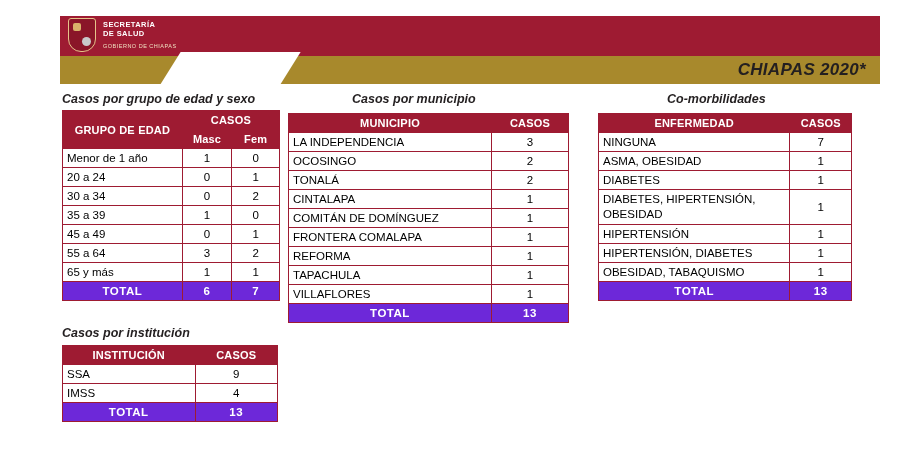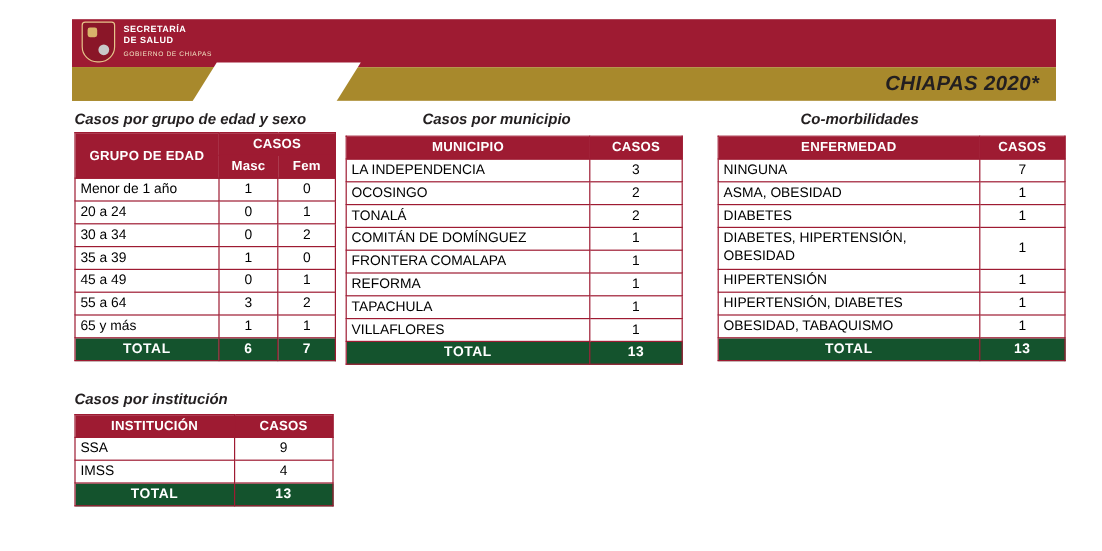--- a/index.html
+++ b/index.html
@@ -167,21 +167,21 @@
     background: #9e1b32;
     color: #ffffff;
     font-weight: bold;
     font-size: 11px;
     text-align: center;
     letter-spacing: .2px;
   }
   .c { text-align: center; }
   .l { text-align: left; margin-left: 36px; }
   tr.total td {
-    background: #14532d;
+    background: #6d28d9;
     color: #ffffff;
     font-weight: bold;
     text-align: center;
     letter-spacing: .5px;
   }
 </style>
 </head>
 <body>
 
 <div class="banner">
@@ -276,20 +276,24 @@
     </tr>
     <tr>
       <td class="l">OCOSINGO</td>
       <td class="c">2</td>
     </tr>
     <tr>
       <td class="l">TONALÁ</td>
       <td class="c">2</td>
     </tr>
     <tr>
+      <td class="l">CINTALAPA</td>
+      <td class="c">1</td>
+    </tr>
+    <tr>
       <td class="l">COMITÁN DE DOMÍNGUEZ</td>
       <td class="c">1</td>
     </tr>
     <tr>
       <td class="l">FRONTERA COMALAPA</td>
       <td class="c">1</td>
     </tr>
     <tr>
       <td class="l">REFORMA</td>
       <td class="c">1</td>
@@ -302,21 +306,21 @@
       <td class="l">VILLAFLORES</td>
       <td class="c">1</td>
     </tr>
     <tr class="total">
       <td>TOTAL</td>
       <td>13</td>
     </tr>
   </tbody>
 </table>
 
-<table class="t" style="left:598px; top:113px; width:290px;">
+<table class="t" style="left:598px; top:113px; width:254px;">
   <thead>
     <tr>
       <th style="width:202px;">ENFERMEDAD</th>
       <th style="width:60px;">CASOS</th>
     </tr>
   </thead>
   <tbody>
     <tr>
       <td class="l">NINGUNA</td>
       <td class="c">7</td>

